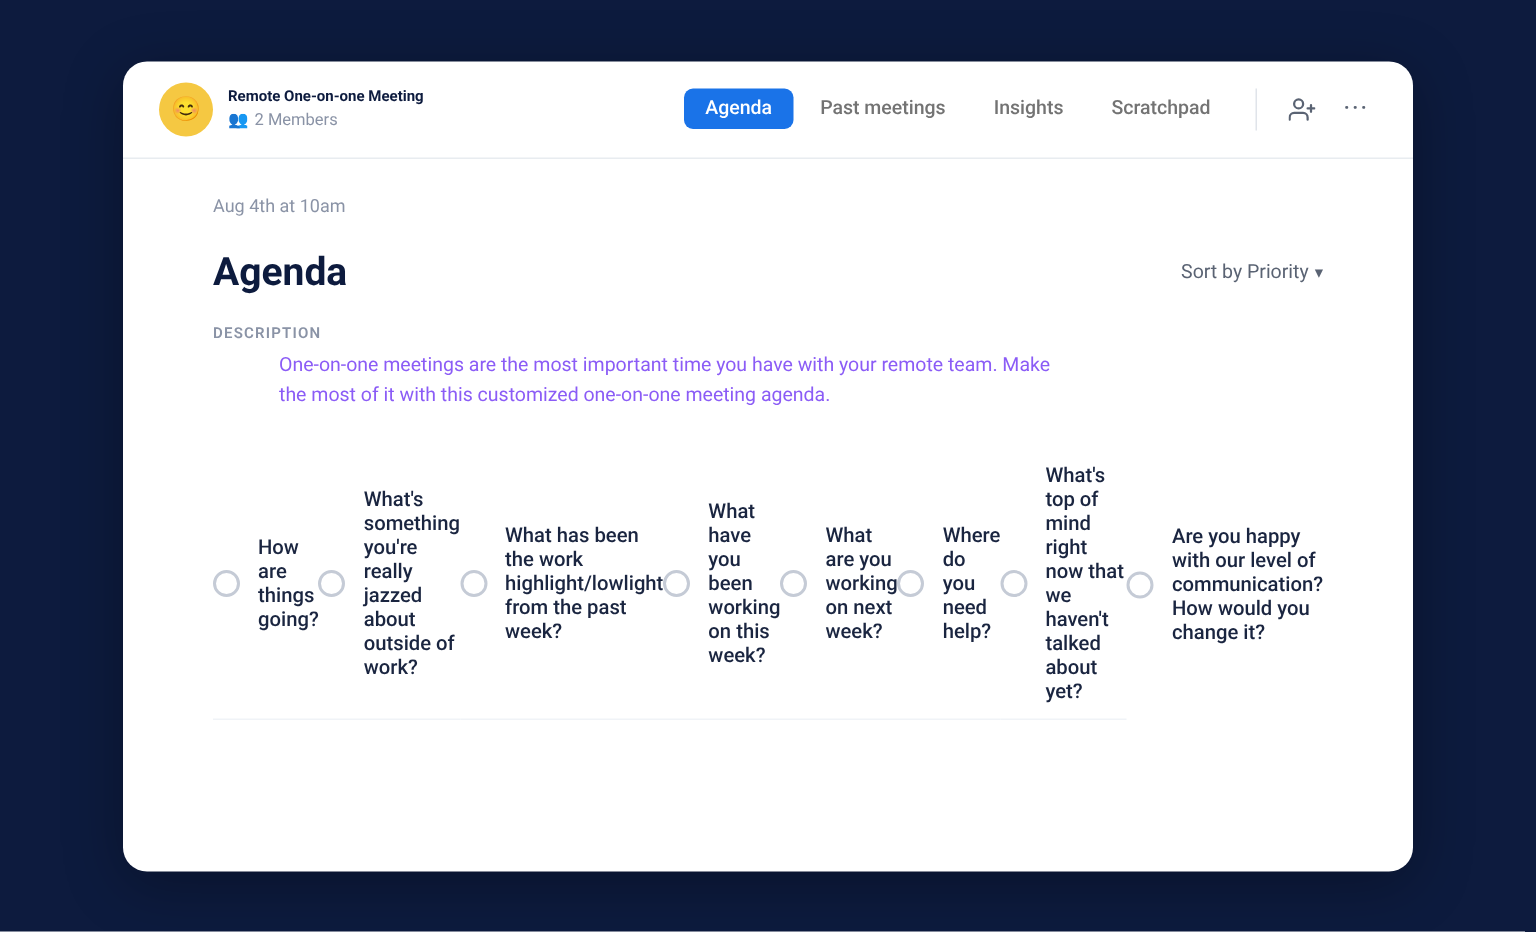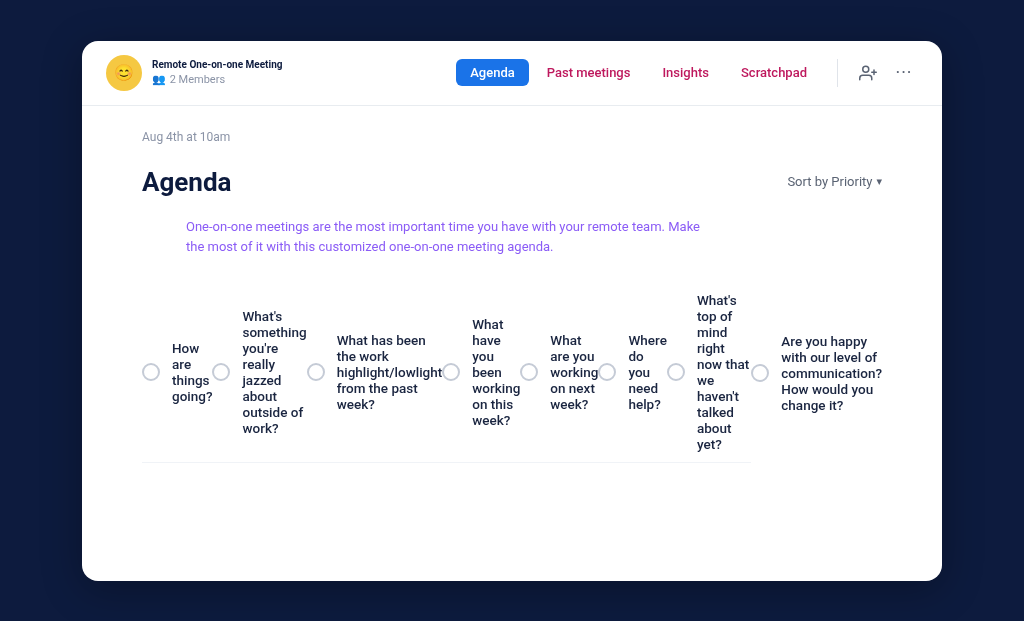--- a/index.html
+++ b/index.html
@@ -68,21 +68,21 @@
     .nav-tabs {
       display: flex;
       align-items: center;
       margin-left: auto;
       gap: 4px;
     }
 
     .nav-tab {
       padding: 6px 14px;
       font-size: 13px;
-      color: #be185d;
+      color: #737373;
       border-radius: 6px;
       cursor: pointer;
       font-weight: 500;
       text-decoration: none;
     }
 
     .nav-tab.active {
       background: #1a73e8;
       color: #ffffff;
     }
@@ -240,20 +240,21 @@
     <div class="date-label">Aug 4th at 10am</div>
     <div class="agenda-header">
       <h1 class="agenda-title">Agenda</h1>
       <div class="sort-control">
         <span>Sort by Priority</span>
         <span class="chevron">▾</span>
       </div>
     </div>
 
     <div class="description-section">
+      <div class="description-label">DESCRIPTION</div>
       <p class="description-text">One-on-one meetings are the most important time you have with your remote team. Make the most of it with this customized one-on-one meeting agenda.</p>
     </div>
 
     <div class="agenda-items" id="agenda-list">
     <div class="agenda-item">
       <div class="circle-check"></div>
       <span class="agenda-item-text">How are things going?</span>
     </div>
         <div class="agenda-item">
       <div class="circle-check"></div>

